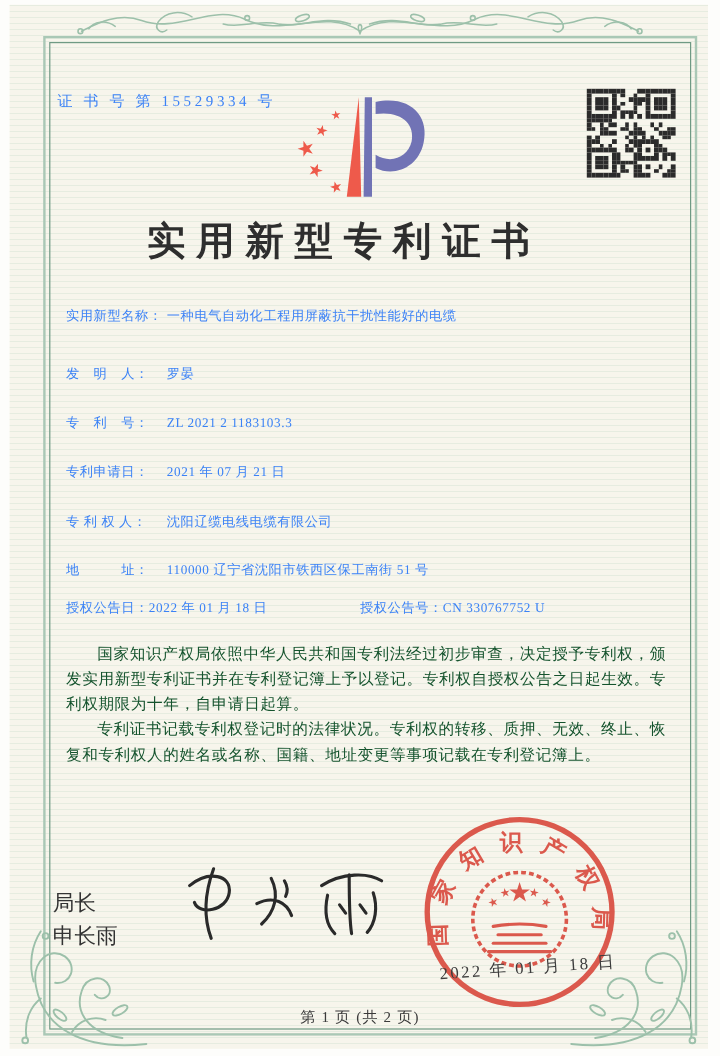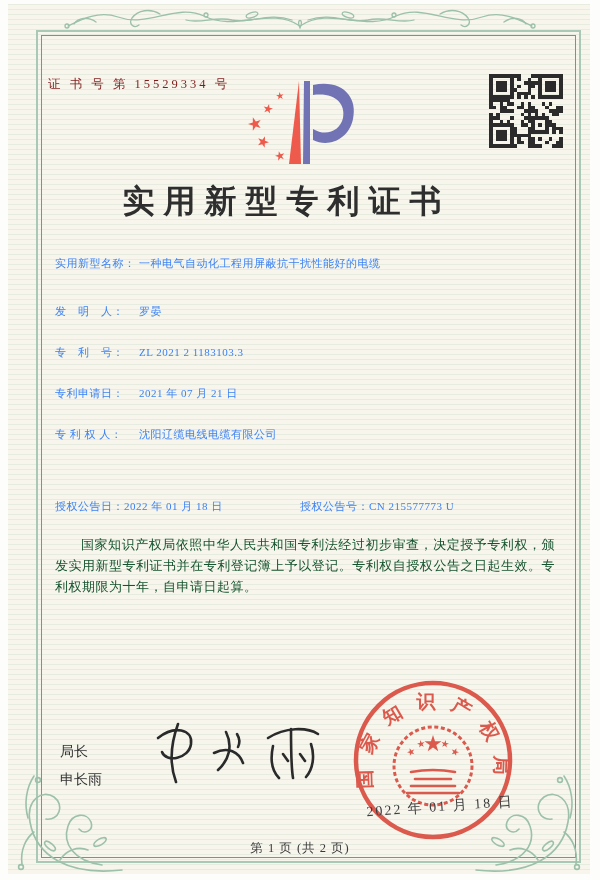--- a/index.html
+++ b/index.html
@@ -20,30 +20,30 @@
     position:absolute;left:8px;top:4px;right:10px;bottom:6px;
     background:
       repeating-linear-gradient(180deg,
         rgba(140,190,160,0.16) 0px, rgba(140,190,160,0.16) 1px,
         rgba(255,255,255,0) 1px, rgba(255,255,255,0) 5px),
       var(--paper);
   }
   .frame-outer{position:absolute;left:36px;top:30px;width:545px;height:833px;border:2px solid var(--frame-light);}
   .frame-inner{position:absolute;left:41px;top:35px;width:535px;height:823px;border:1px solid var(--frame);}
   .abs{position:absolute;}
-  .cert-no{left:48px;top:76px;font-size:12.5px;letter-spacing:3px;color:#7f1d1d;font-family:"Liberation Serif",serif;}
+  .cert-no{left:48px;top:76px;font-size:12.5px;letter-spacing:3px;color:#3b82f6;font-family:"Liberation Serif",serif;}
   .title{left:0;top:180px;width:564px;text-align:center;font-size:32px;font-weight:600;
          letter-spacing:9px;padding-left:9px;color:#2e2e2e;font-family:"DejaVu Serif","Liberation Serif",serif;}
   .field-row{left:55px;width:500px;font-size:11px;color:#3b82f6;letter-spacing:0.5px;}
   .field-row .lbl{display:inline-block;min-width:84px;}
   .grant-col2{position:absolute;left:245px;top:0;}
   .paras{left:55px;top:534px;width:500px;font-size:13px;line-height:21px;color:#14532d;
          text-align:justify;letter-spacing:0.5px;}
   .paras p{text-indent:2em;}
-  .officer{left:60px;top:738px;font-size:14px;line-height:28px;color:#333;}
+  .officer{left:44px;top:738px;font-size:18px;line-height:28px;color:#333;}
   .sig-svg{left:140px;top:712px;}
   .seal-wrap{left:349px;top:676px;width:168px;height:168px;opacity:0.9;}
   .seal-date{left:336px;top:798px;width:208px;text-align:center;font-size:14px;letter-spacing:2px;
              color:#3d3d3d;transform:rotate(-4deg);}
   .footer{left:0;top:840px;width:600px;text-align:center;font-size:12.5px;color:#3a3a3a;letter-spacing:1px;}
   .qr{left:489px;top:74px;width:74px;height:74px;display:grid;
       grid-template-columns:repeat(21,1fr);grid-template-rows:repeat(21,1fr);}
   .qr .d{background:#2b2b2b;}
   .logo-svg{left:243px;top:76px;}
   .orn-top{left:0;top:2px;}
@@ -567,29 +567,33 @@
   </div>
   <div class="abs field-row" style="top:345px">
     <span class="lbl">专　利　号：</span><span>ZL 2021 2 1183103.3</span>
   </div>
   <div class="abs field-row" style="top:386px">
     <span class="lbl">专利申请日：</span><span>2021 年 07 月 21 日</span>
   </div>
   <div class="abs field-row" style="top:427px">
     <span class="lbl">专 利 权 人：</span><span>沈阳辽缆电线电缆有限公司</span>
   </div>
+  <div class="abs field-row" style="top:467px">
+    <span class="lbl">地　　　址：</span><span>110000 辽宁省沈阳市铁西区保工南街 51 号</span>
+  </div>
   <div class="abs field-row" style="top:499px">
     <span>授权公告日：</span><span>2022 年 01 月 18 日</span>
     <span class="grant-col2">
-      <span>授权公告号：</span><span>CN 215577773 U</span>
+      <span>授权公告号：</span><span>CN 330767752 U</span>
     </span>
   </div>
 
   <div class="abs paras">
     <p>国家知识产权局依照中华人民共和国专利法经过初步审查，决定授予专利权，颁发实用新型专利证书并在专利登记簿上予以登记。专利权自授权公告之日起生效。专利权期限为十年，自申请日起算。</p>
+    <p>专利证书记载专利权登记时的法律状况。专利权的转移、质押、无效、终止、恢复和专利权人的姓名或名称、国籍、地址变更等事项记载在专利登记簿上。</p>
   </div>
 
   <div class="abs officer">
     <div>局长</div>
     <div>申长雨</div>
   </div>
 
   <svg class="abs sig-svg" width="200" height="85" viewBox="0 0 200 85">
     <g fill="none" stroke="#2a2a2a" stroke-width="2.6" stroke-linecap="round">
       <path d="M 38,12 C 30,34 30,54 36,70"></path>

